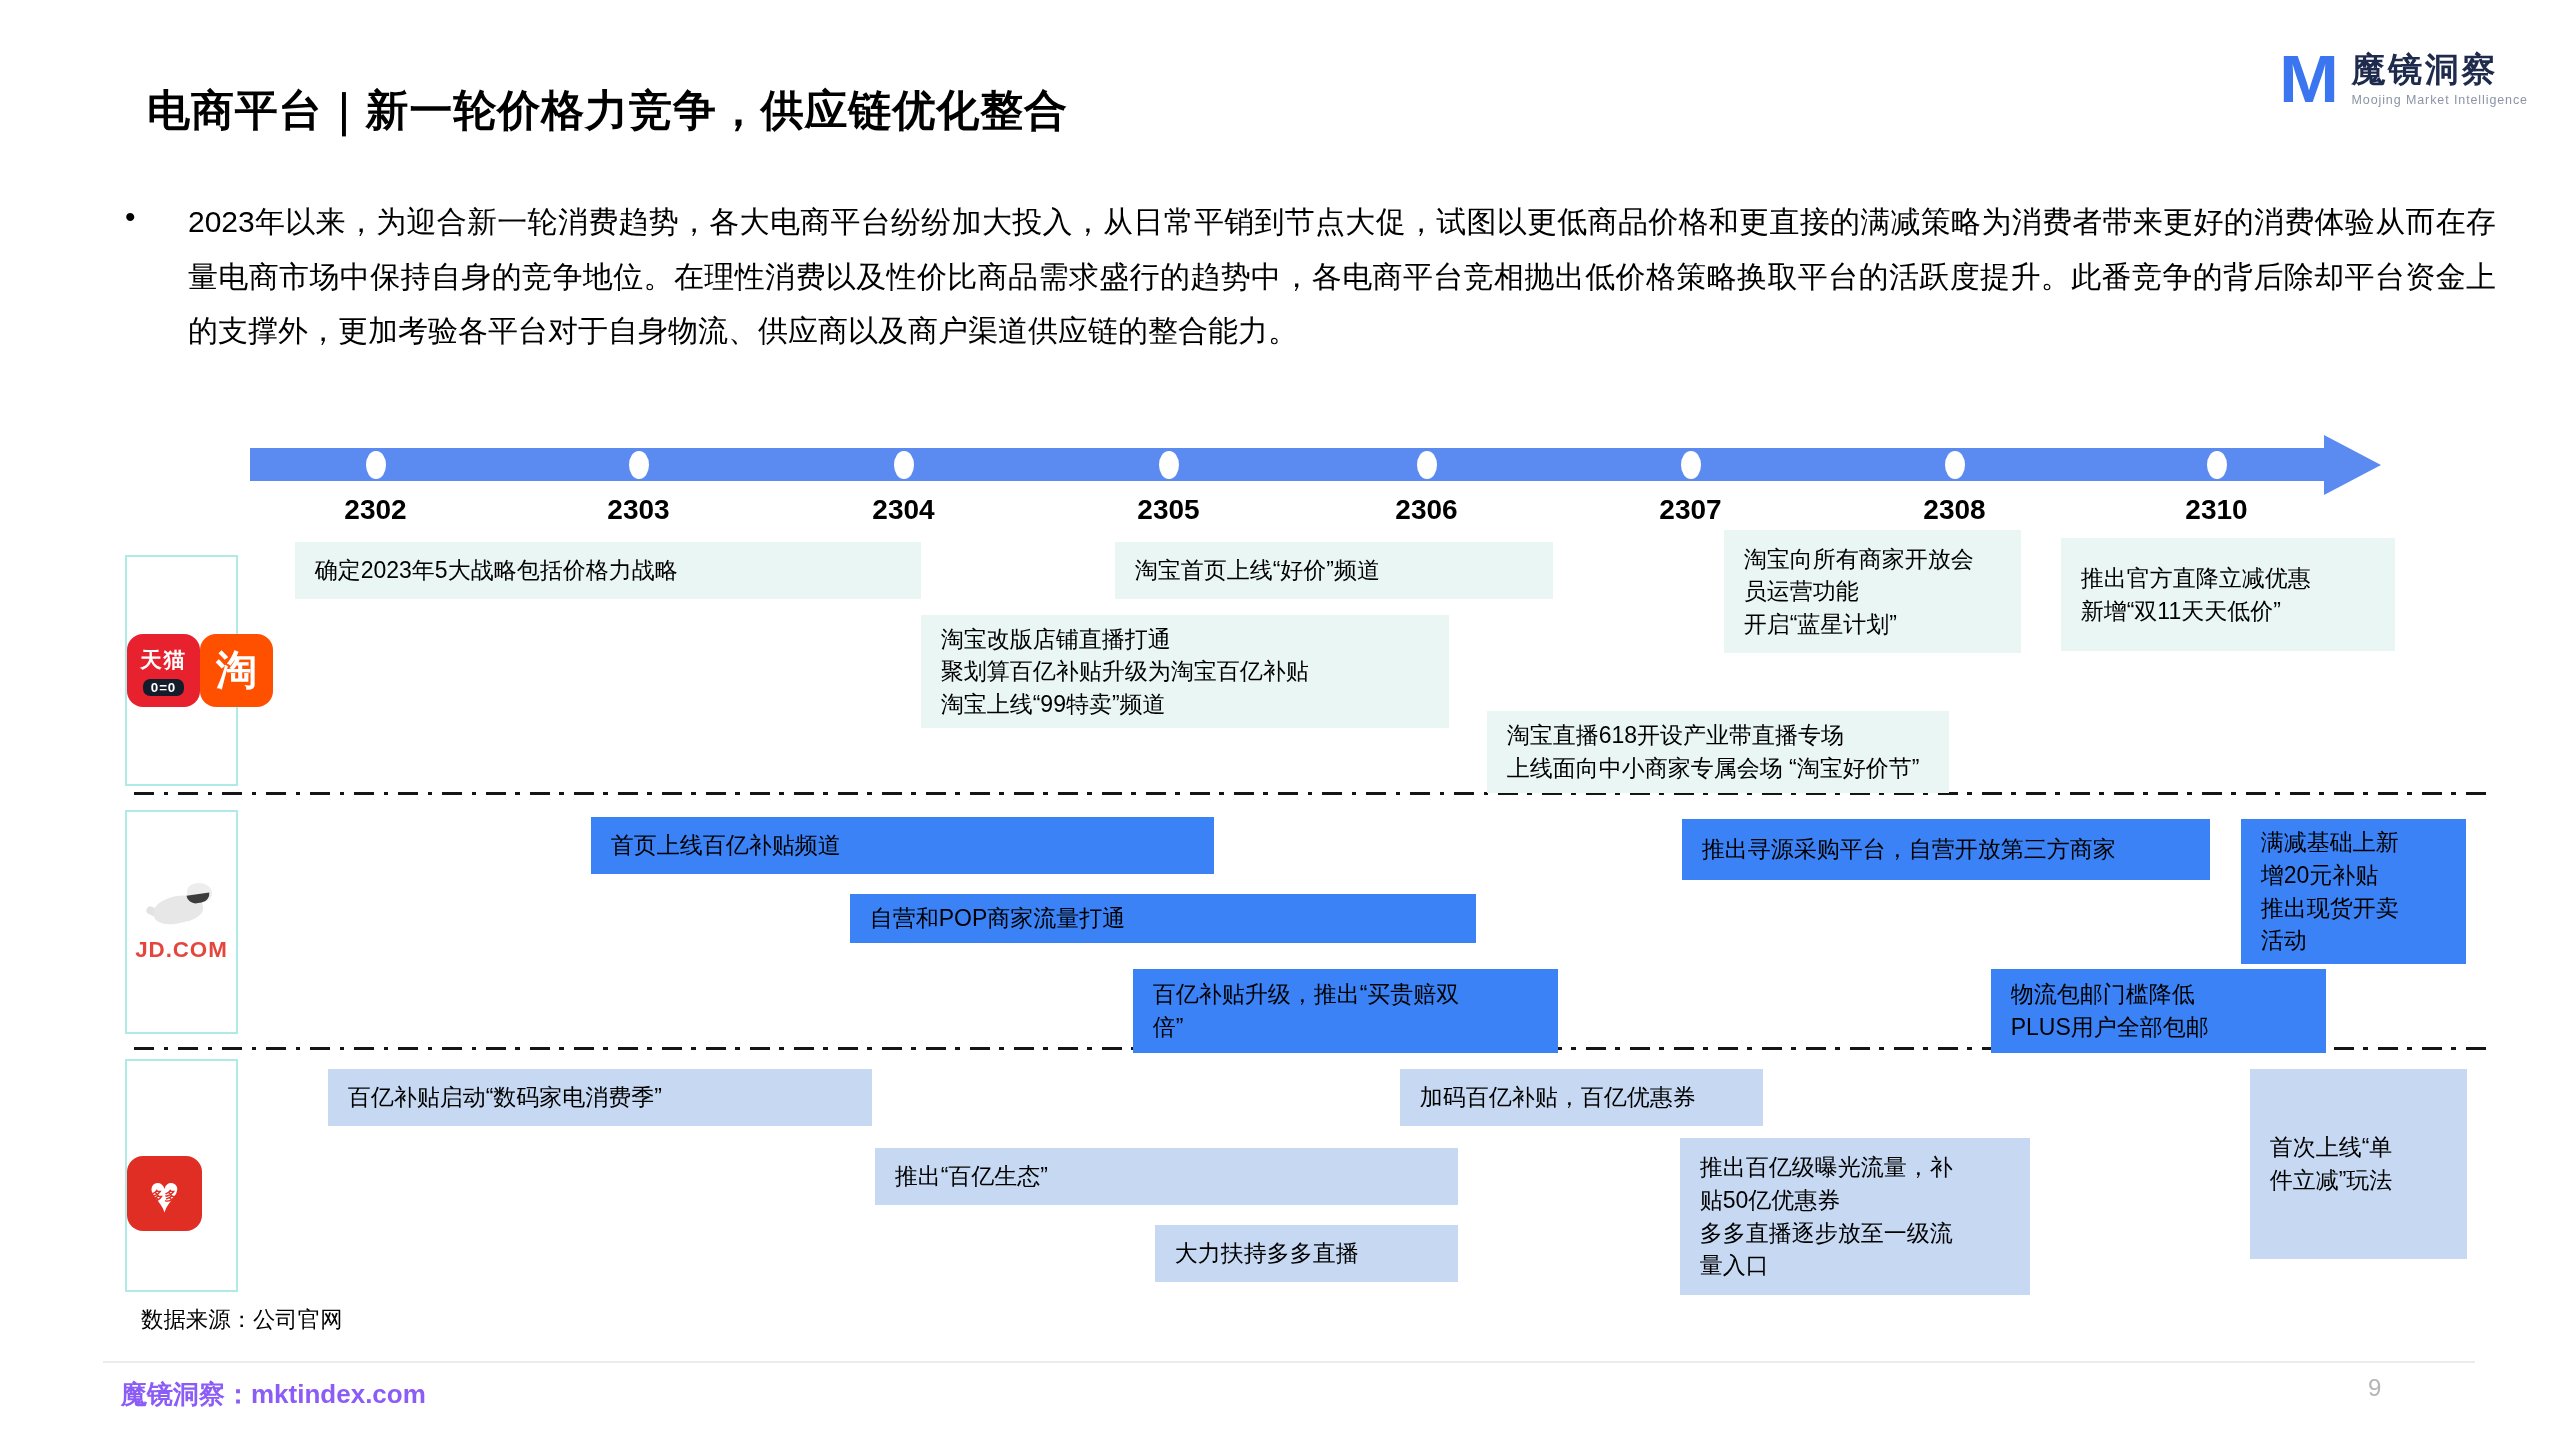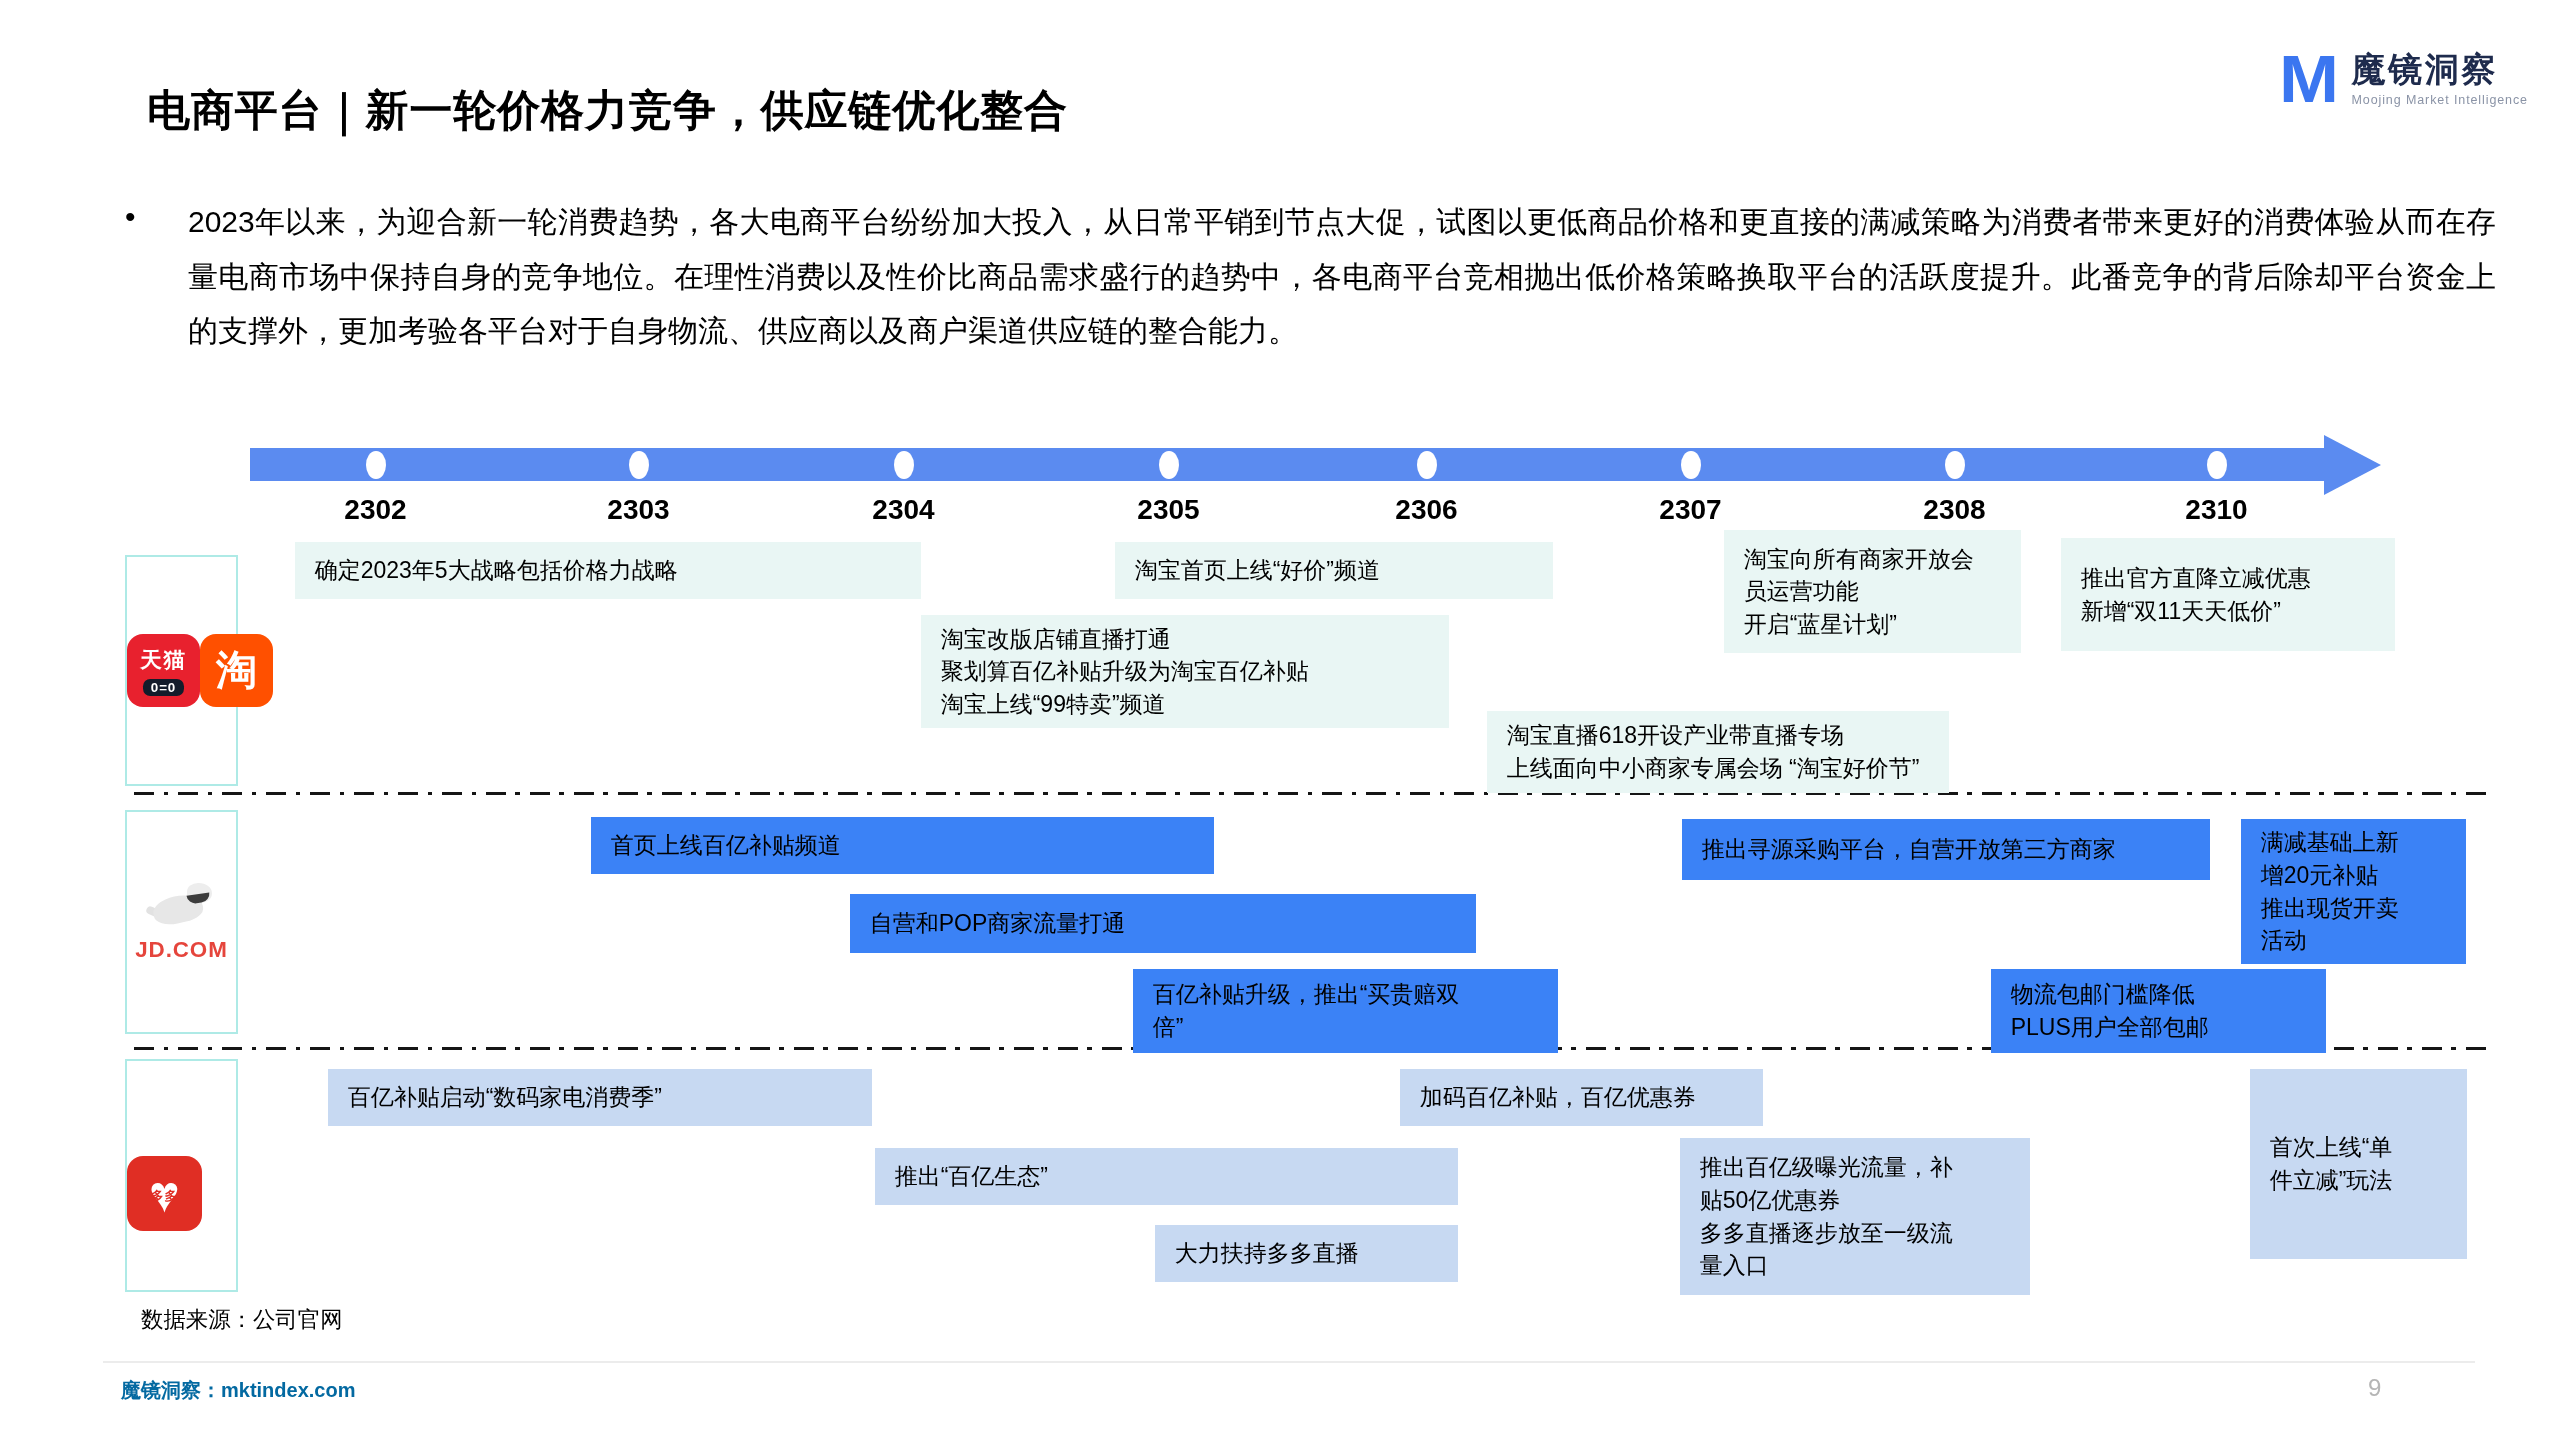--- a/index.html
+++ b/index.html
@@ -64,21 +64,21 @@
   
   .evt{position:absolute;box-sizing:border-box;display:flex;align-items:center;
        padding:7.2px 19.7px;font-size:23px;line-height:1.42;white-space:pre-line;}
   .evt.tb{background:#e9f6f4;}
   .evt.jd{background:#3b82f6;margin-top:10px;}
   .evt.pd{background:#c7d9f2;}
 
   
   .source{position:absolute;left:141px;top:1304px;font-size:22.4px;}
   .foot-line{position:absolute;left:103px;top:1361px;width:2372px;height:1.8px;background:#ececec;}
-  .foot-site{position:absolute;left:121px;top:1377px;font-size:20px;color:#0369a1;font-weight:700;}
+  .foot-site{position:absolute;left:121px;top:1377px;font-size:26px;color:#8b5cf6;font-weight:700;}
   .foot-page{position:absolute;left:2368px;top:1374px;font-size:24px;color:#b5b5b5;}
 </style>
 </head>
 <body>
 
 <div class="slide">
 
   <div class="title">电商平台｜新一轮价格力竞争，供应链优化整合</div>
   <div class="logo">
     <div class="logo-m">M</div>
@@ -148,21 +148,21 @@
 淘宝上线“99特卖”频道</div>
   <div class="evt tb" style="left:1487px;top:711px;width:462px;height:82px;">淘宝直播618开设产业带直播专场
 上线面向中小商家专属会场 “淘宝好价节”</div>
   <div class="evt tb" style="left:1724px;top:530px;width:297px;height:123px;">淘宝向所有商家开放会
 员运营功能
 开启“蓝星计划”</div>
   <div class="evt tb" style="left:2061px;top:538px;width:334px;height:113px;">推出官方直降立减优惠
 新增“双11天天低价”</div>
 
   <div class="evt jd" style="left:591px;top:807px;width:623px;height:57px;">首页上线百亿补贴频道</div>
-  <div class="evt jd" style="left:850px;top:884px;width:626px;height:59px;">自营和POP商家流量打通</div>
+  <div class="evt jd" style="left:850px;top:884px;width:626px;height:49px;">自营和POP商家流量打通</div>
   <div class="evt jd" style="left:1133px;top:959px;width:425px;height:84px;">百亿补贴升级，推出“买贵赔双
 倍”</div>
   <div class="evt jd" style="left:1682px;top:809px;width:528px;height:61px;">推出寻源采购平台，自营开放第三方商家</div>
   <div class="evt jd" style="left:1991px;top:959px;width:335px;height:84px;">物流包邮门槛降低
 PLUS用户全部包邮</div>
   <div class="evt jd" style="left:2241px;top:809px;width:225px;height:145px;">满减基础上新
 增20元补贴
 推出现货开卖
 活动</div>
 

